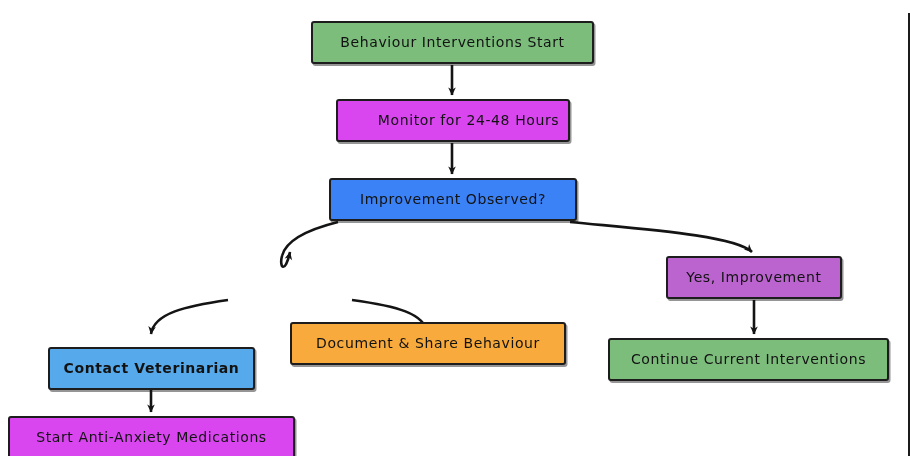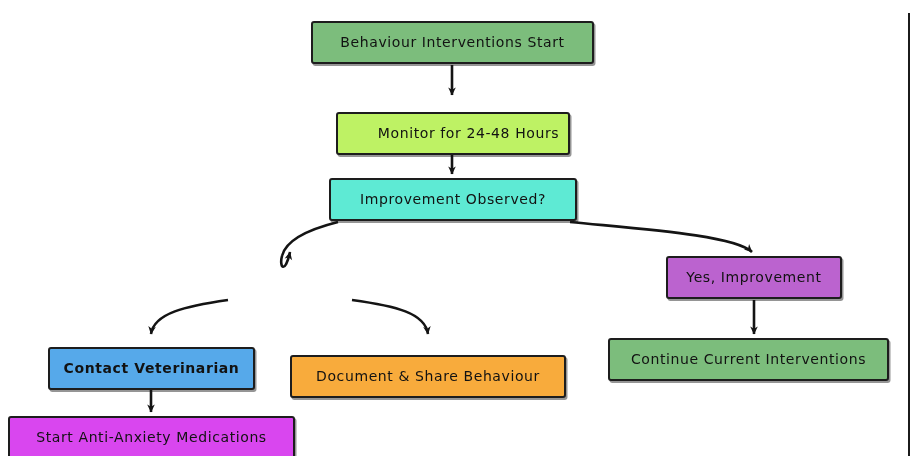--- a/index.html
+++ b/index.html
@@ -80,23 +80,23 @@
     <path d="M228,287 C186,293 154,300 151,321" stroke="#141414" stroke-width="2.6" fill="none" marker-end="url(#arrowhead)"></path>
 
     <path d="M352,287 C396,293 425,300 428,321" stroke="#141414" stroke-width="2.6" fill="none" marker-end="url(#arrowhead)"></path>
 
     <path d="M754,287 L754,321" stroke="#141414" stroke-width="2.6" fill="none" marker-end="url(#arrowhead)"></path>
 
     <path d="M151,369 L151,399" stroke="#141414" stroke-width="2.6" fill="none" marker-end="url(#arrowhead)"></path>
   </svg>
 
   <div class="node" style="left: 311px; top: 8px; width: 283px; height: 43px; background: rgb(124, 189, 124); border-color: rgb(29, 29, 29);">Behaviour Interventions Start</div>
-  <div class="node" style="left: 336px; top: 99px; width: 234px; height: 43px; background: #bef264; border-color: rgb(29, 29, 29); padding-left: 31px;">Monitor for 24-48 Hours</div>
-  <div class="node" style="left: 329px; top: 165px; width: 248px; height: 43px; background: #5eead4; border-color: rgb(29, 29, 29);">Improvement Observed?</div>
+  <div class="node" style="left: 336px; top: 86px; width: 234px; height: 43px; background: #d946ef; border-color: rgb(29, 29, 29); padding-left: 31px;">Monitor for 24-48 Hours</div>
+  <div class="node" style="left: 329px; top: 165px; width: 248px; height: 43px; background: #3b82f6; border-color: rgb(29, 29, 29);">Improvement Observed?</div>
   <div class="node" style="left: 666px; top: 243px; width: 176px; height: 43px; background: rgb(187, 99, 207); border-color: rgb(29, 29, 29); text-align: right;">Yes, Improvement</div>
   <div class="node" style="left: 48px; top: 334px; width: 207px; height: 43px; background: rgb(86, 169, 234); border-color: rgb(29, 29, 29); font-weight: bold;">Contact Veterinarian</div>
-  <div class="node" style="left: 290px; top: 342px; width: 276px; height: 43px; background: rgb(248, 171, 60); border-color: rgb(29, 29, 29);">Document &amp; Share Behaviour</div>
+  <div class="node" style="left: 290px; top: 309px; width: 276px; height: 43px; background: rgb(248, 171, 60); border-color: rgb(29, 29, 29);">Document &amp; Share Behaviour</div>
   <div class="node" style="left: 608px; top: 325px; width: 281px; height: 43px; background: rgb(124, 189, 124); border-color: rgb(29, 29, 29);">Continue Current Interventions</div>
   <div class="node" style="left: 8px; top: 403px; width: 287px; height: 43px; background: #d946ef; border-color: rgb(29, 29, 29);">Start Anti-Anxiety Medications</div>
 
   <div id="frame-right"></div>
   <div id="frame-bottom"></div>
 </div>
 
 </body></html>

